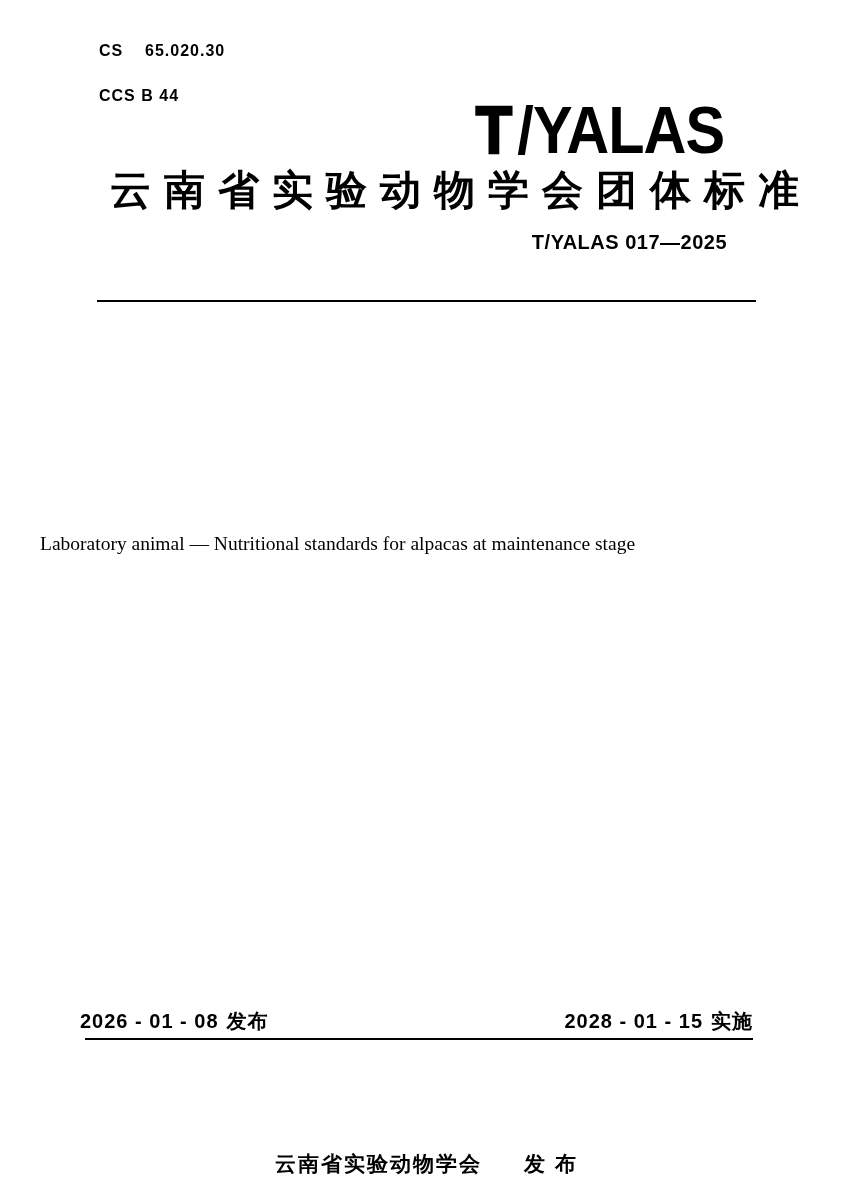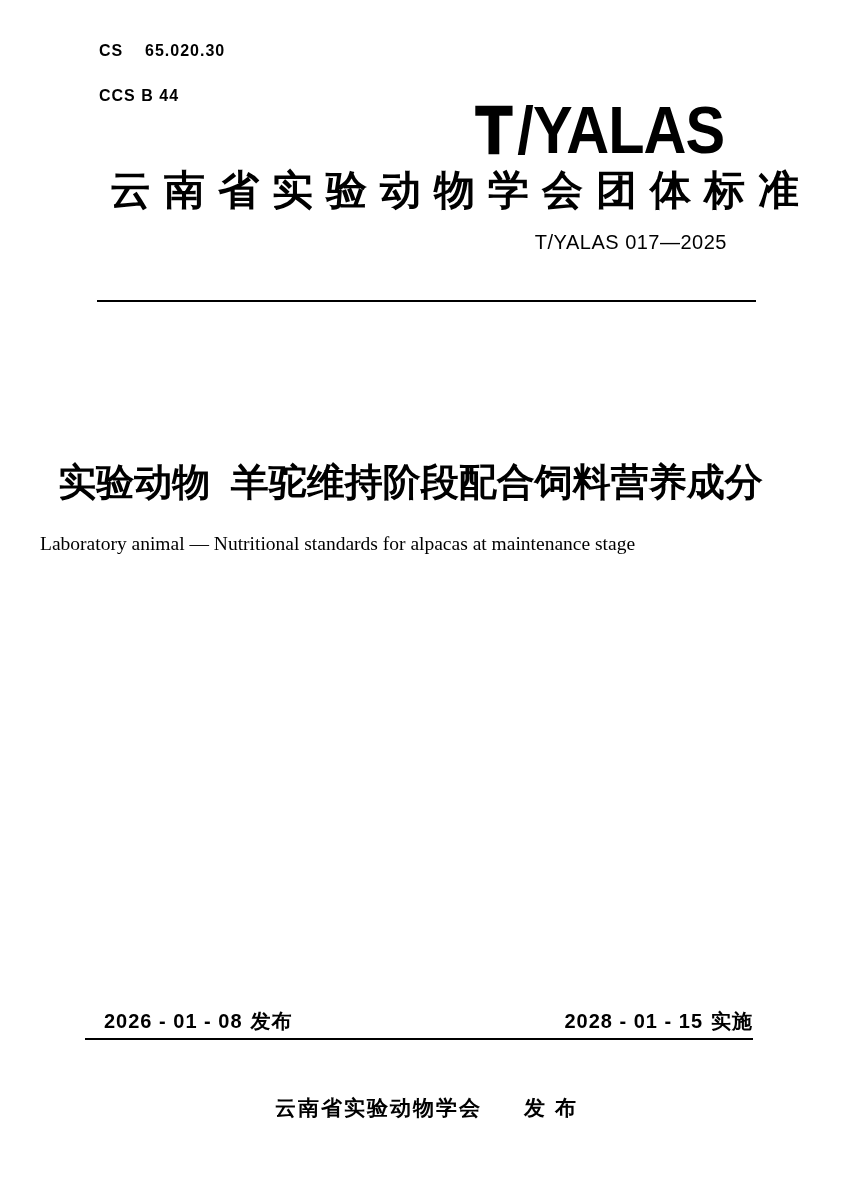--- a/index.html
+++ b/index.html
@@ -19,37 +19,37 @@
   .logo { position:absolute; top:97px; right:87px; font-size:66px; line-height:1;
           font-weight:bold; letter-spacing:-1px; white-space:nowrap;
           transform:scaleX(0.9); transform-origin:right center; }
   .logo .logo-t { -webkit-text-stroke:2.5px var(--ink); margin-right:7px; }
 
   .org-line { position:absolute; top:163px; left:97px; right:55px; text-align:center;
               font-size:41px; font-weight:bold; letter-spacing:13px; text-indent:13px;
               white-space:nowrap; }
 
   .std-number { position:absolute; top:231px; right:84px; font-size:20px;
-                font-weight:normal; letter-spacing:0.5px; }
+                font-weight:bold; letter-spacing:0.5px; }
 
   .rule { position:absolute; height:2px; background:var(--ink); }
   .rule.top { top:300px; left:97px; right:55px; }
   .rule.bottom { top:1038px; left:85px; right:58px; }
 
   .title-zh { position:absolute; top:457px; left:40px; right:30px; text-align:center;
               font-size:38px; font-weight:bold; word-spacing:10px; white-space:nowrap; }
   .title-en { position:absolute; top:533px; left:40px; right:30px; 
               font-size:19.5px; font-family:"Liberation Serif","DejaVu Serif",serif; }
 
-  .dates-row { position:absolute; top:1008px; left:104px; right:58px;
+  .dates-row { position:absolute; top:1008px; left:80px; right:58px;
                display:flex; justify-content:space-between;
                font-size:20px; font-weight:bold; letter-spacing:1px; white-space:nowrap; }
   .date-label { margin-left:8px; }
 
-  .publisher-row { position:absolute; top:1094px; left:97px; right:55px;
+  .publisher-row { position:absolute; top:1150px; left:97px; right:55px;
                    display:flex; justify-content:center; gap:42px;
                    font-size:21px; font-weight:bold; letter-spacing:2px; white-space:nowrap; }
 </style>
 </head>
 <body>
 
 <div class="page">
 
   <div class="cls-line l1">CS    65.020.30</div>
   <div class="cls-line l2">CCS B 44</div>
@@ -57,21 +57,20 @@
   <div class="logo">
     <span class="logo-t">T</span><span>/YALAS</span>
   </div>
 
   <div class="org-line">云南省实验动物学会团体标准</div>
 
   <div class="std-number">T/YALAS 017—2025</div>
 
   <div class="rule top"></div>
 
-  <div class="title-zh">实验动物 羊驼维持阶段配合饲料营养成分</div>
   <div class="title-en">Laboratory animal — Nutritional standards for alpacas at maintenance stage</div>
 
   <div class="dates-row">
     <div>
       <span>2026 - 01 - 08</span><span class="date-label">发布</span>
     </div>
     <div>
       <span>2028 - 01 - 15</span><span class="date-label">实施</span>
     </div>
   </div>

